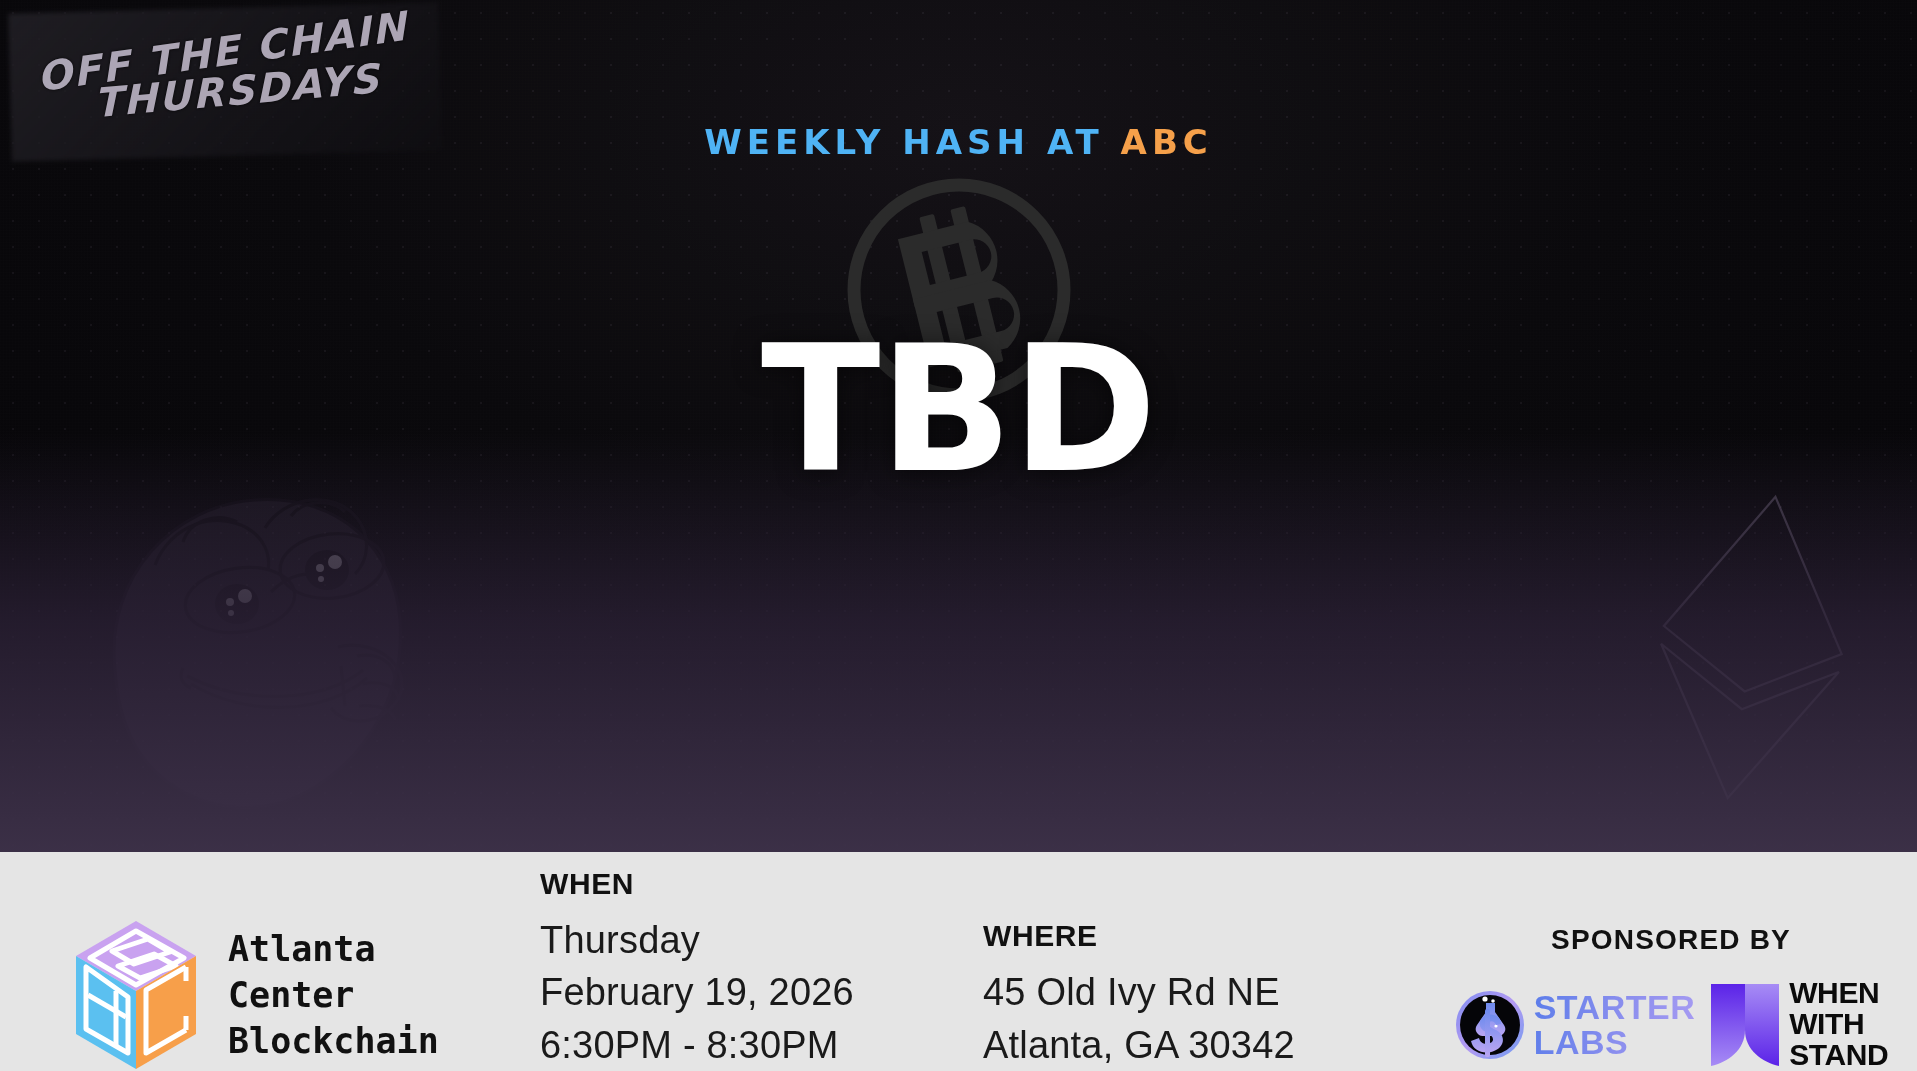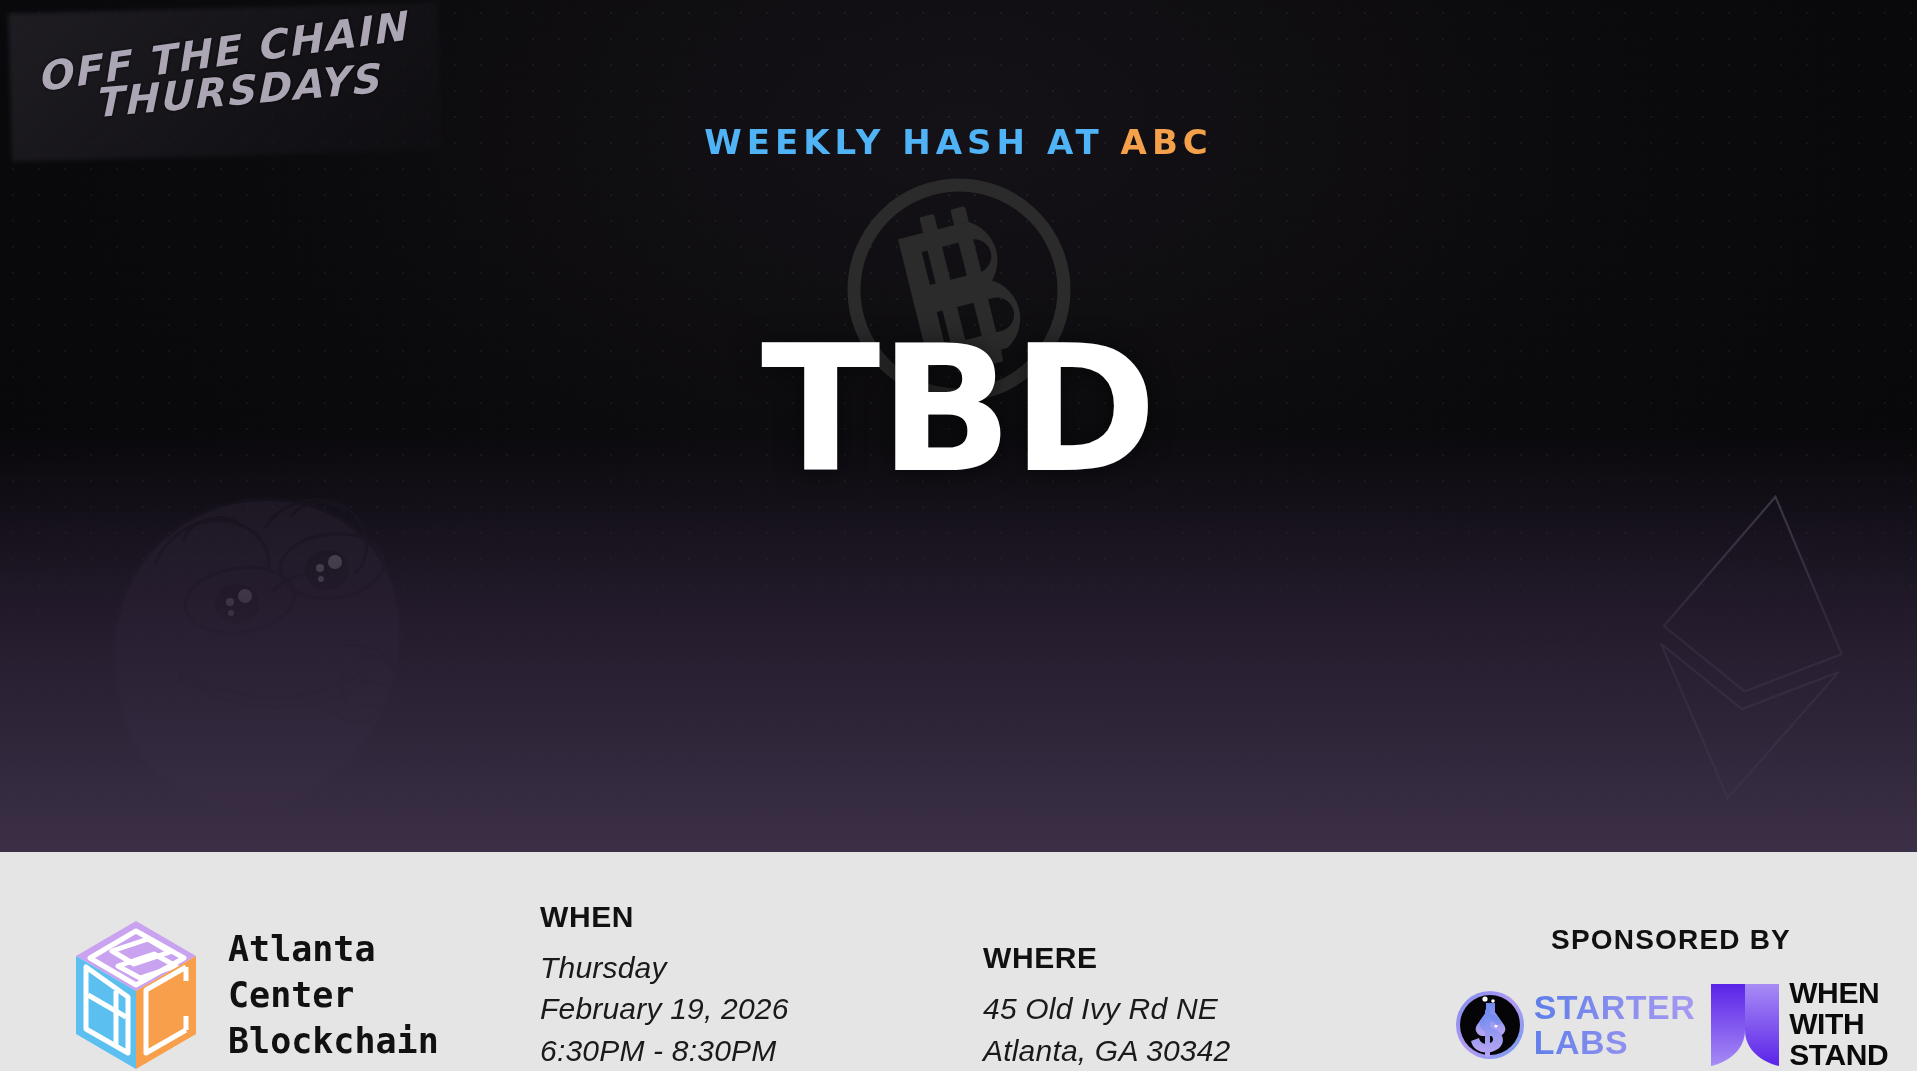--- a/index.html
+++ b/index.html
@@ -172,25 +172,24 @@
     font-family: "Liberation Sans", sans-serif;
     font-weight: 700;
     font-size: 30px;
     color: #111;
     letter-spacing: 0.6px;
     margin-bottom: 13px;
   }
   .blk-line {
     font-family: "Liberation Sans", sans-serif;
     font-weight: 400;
-    font-size: 30px;
+    font-size: 38px;
     color: #1a1a1a;
     line-height: 1.38;
     letter-spacing: 0.2px;
-    font-style: italic;
   }
 
   .col-sponsor {
     flex: 1;
     padding-top: 28px;
     display: flex;
     flex-direction: column;
     align-items: center;
   }
   .sponsor-head {

